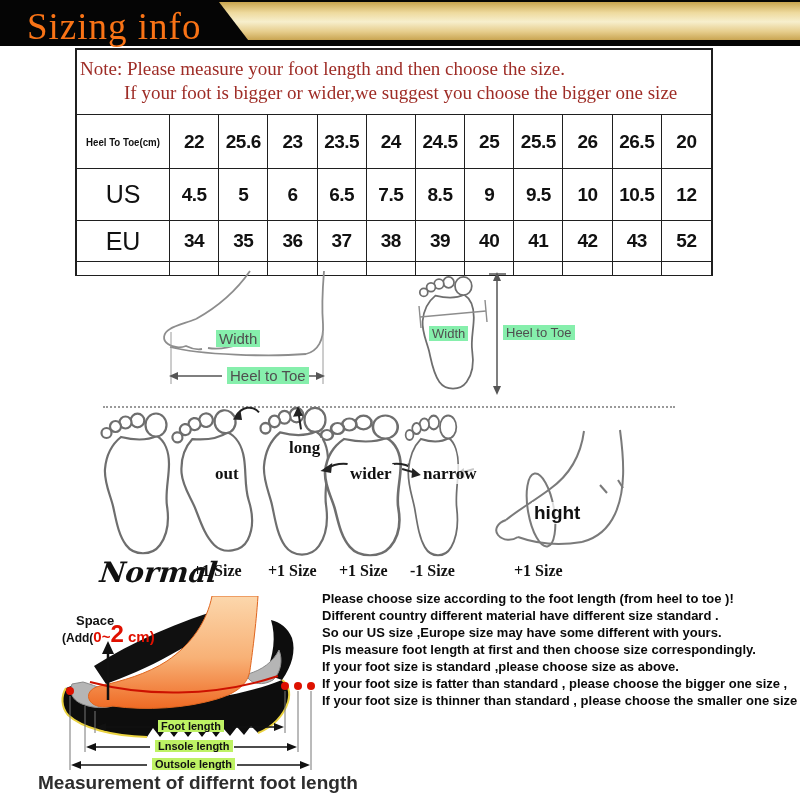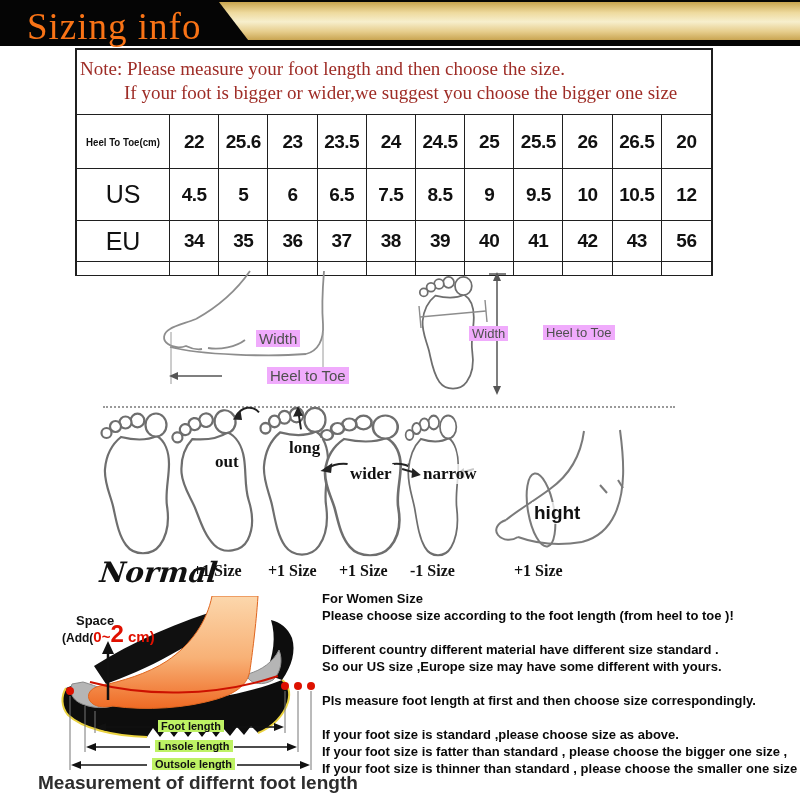--- a/index.html
+++ b/index.html
@@ -26,22 +26,22 @@
         align-items:center;justify-content:center;box-sizing:border-box;background:#fff;color:#111;}
   .cell.lastcol{border-right:none;}
   .cell.lastrow{border-bottom:none;}
   .num{font-weight:700;font-size:19px;letter-spacing:-0.5px;}
   .rowhead{font-weight:700;text-align:right;}
   .rh-small{font-size:11px;transform:scaleX(0.88);white-space:nowrap;font-weight:700;}
   .rh-big{font-size:25px;font-weight:400;letter-spacing:0;}
 
   
   .lineart{position:absolute;}
-  .dim-label{position:absolute;color:#4f4f4f;font-size:15px;background:#f0abfc;padding:0 3px;
-             white-space:nowrap;margin-left:40px;}
+  .dim-label{position:absolute;color:#4f4f4f;font-size:15px;background:#86efac;padding:0 3px;
+             white-space:nowrap;}
   .dim-label.small{font-size:13px;}
 
   
   #dotline{position:absolute;left:103px;top:406px;width:572px;border-top:2px dotted #9a9a9a;}
 
   
   .footfig{position:absolute;}
   .tag-label{position:absolute;font-family:"Liberation Serif",serif;font-weight:700;font-size:17px;
              color:#111;background:rgba(255,255,255,.75);padding:0 2px;white-space:nowrap;}
   .tag-hight{font-family:"Liberation Sans",sans-serif;font-size:19px;text-align:center;}
@@ -54,21 +54,21 @@
   .shoe-dim{position:absolute;font-weight:700;font-size:11px;color:#111;background:#bef264;
             padding:0 3px;white-space:nowrap;}
   #space-label{position:absolute;font-weight:700;font-size:13px;color:#111;white-space:nowrap;}
   #add-line{position:absolute;font-weight:700;white-space:nowrap;color:#111;font-size:12px;}
   #add-line .red{color:#e01000;font-size:15px;}
   #add-line .big{color:#e01000;font-size:24px;line-height:14px;}
   #caption{position:absolute;left:38px;top:772px;font-weight:700;font-size:19px;color:#2d2d2d;}
 
   
   #info{position:absolute;left:322px;top:590px;font-weight:700;font-size:13px;line-height:17px;color:#0a0a0a;}
-  .gap{margin-top:17px;}
+  .gap{}
 </style>
 </head>
 <body>
 
 <div id="page">
 
   <svg width="0" height="0" style="position:absolute" aria-hidden="true">
     <defs>
       <g id="fp-shape" fill="#fff" stroke="#6e6e6e" stroke-width="2.2">
         <path d="M28,27 C18,35 13,47 12,59 C11,72 17,84 20,96 C23,109 25,124 33,135 C41,146 59,146 67,135 C75,124 76,109 74,96 C72,83 76,68 76,54 C76,42 72,31 64,26 C53,31 40,30 28,27 Z"></path>
@@ -194,21 +194,21 @@
       <div class="cell">
           <span class="num">41</span>
         </div>
       <div class="cell">
           <span class="num">42</span>
         </div>
       <div class="cell">
           <span class="num">43</span>
         </div>
       <div class="cell lastcol">
-          <span class="num">56</span>
+          <span class="num">52</span>
         </div>
 
       <div class="cell lastrow"></div>
       <div class="cell lastrow"></div>
         <div class="cell lastrow"></div>
       <div class="cell lastrow"></div>
         <div class="cell lastrow"></div>
       <div class="cell lastrow"></div>
         <div class="cell lastrow"></div>
       <div class="cell lastrow"></div>
@@ -300,21 +300,21 @@
       <path d="M132,2 C136,32 138,62 127,86 C120,101 110,110 94,114"></path>
       <path d="M96,3 C93,26 83,46 62,61 C46,73 30,82 18,92"></path>
       <path d="M18,92 C9,95 6,102 10,107 C15,113 24,113 30,109"></path>
       <path d="M30,109 C52,117 76,117 94,114"></path>
       <path d="M112,57 L119,65"></path>
         <path d="M130,52 L135,60"></path>
       <ellipse cx="53" cy="82" rx="13" ry="37" transform="rotate(-10 53 82)"></ellipse>
     </g>
   </svg>
 
-  <div class="tag-label" style="left:213px;top:452px">out</div>
+  <div class="tag-label" style="left:213px;top:464px">out</div>
   <div class="tag-label" style="left:287px;top:438px">long</div>
   <div class="tag-label" style="left:348px;top:464px">wider</div>
   <div class="tag-label" style="left:421px;top:464px">narrow</div>
   <div class="tag-label tag-hight" style="left:532px;top:502px">hight</div>
 
   <div class="size-label" id="normal-label" style="left:100px;top:556px">Normal</div>
   <div class="size-label" style="left:193px;top:562px">+1 Size</div>
   <div class="size-label" style="left:268px;top:562px">+1 Size</div>
   <div class="size-label" style="left:339px;top:562px">+1 Size</div>
   <div class="size-label" style="left:410px;top:562px">-1 Size</div>
@@ -381,21 +381,20 @@
     </g>
   </svg>
   <div id="space-label" style="left:76px;top:613px">Space</div>
   <div id="add-line" style="left:62px;top:627px"><span>(Add(</span><span class="red">0~</span><span class="big">2</span><span class="red">&nbsp;</span><span class="red">cm)</span></div>
   <div class="shoe-dim" style="left:158px;top:720px">Foot length</div>
   <div class="shoe-dim" style="left:155px;top:740px">Lnsole length</div>
   <div class="shoe-dim" style="left:152px;top:758px">Outsole length</div>
   <div id="caption">Measurement of differnt foot length</div>
 
   <div id="info">
-    <div>For Women Size</div>
     <div>Please choose size according to the foot length (from heel to toe )!</div>
     <div class="gap">Different country different material have different size standard .</div>
     <div>So our US size ,Europe size may have some different with yours.</div>
     <div class="gap">Pls measure foot length at first and then choose size correspondingly.</div>
     <div class="gap">If your foot size is standard ,please choose size as above.</div>
     <div>If your foot size is fatter than standard , please choose the bigger one size ,</div>
     <div>If your foot size is thinner than standard , please choose the smaller one size</div>
   </div>
 
 </div>

